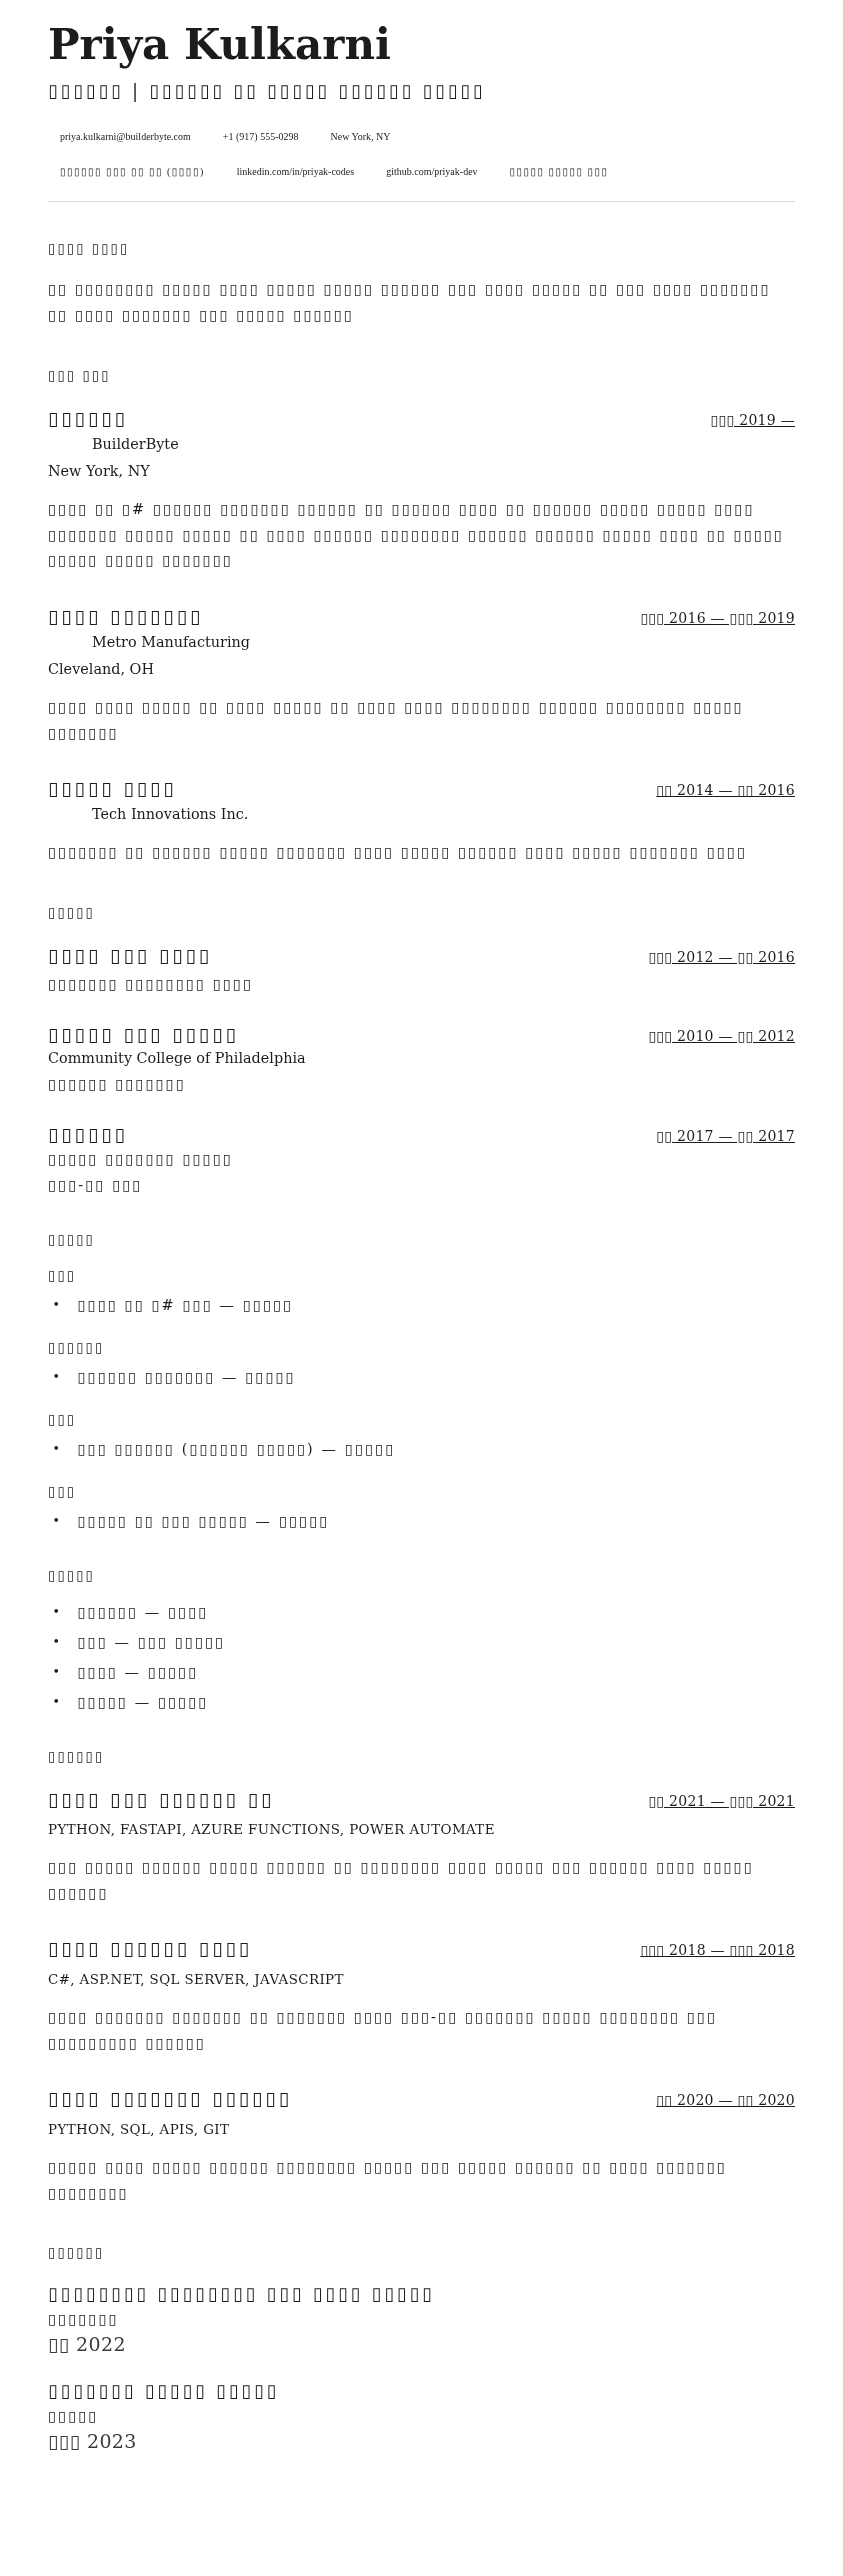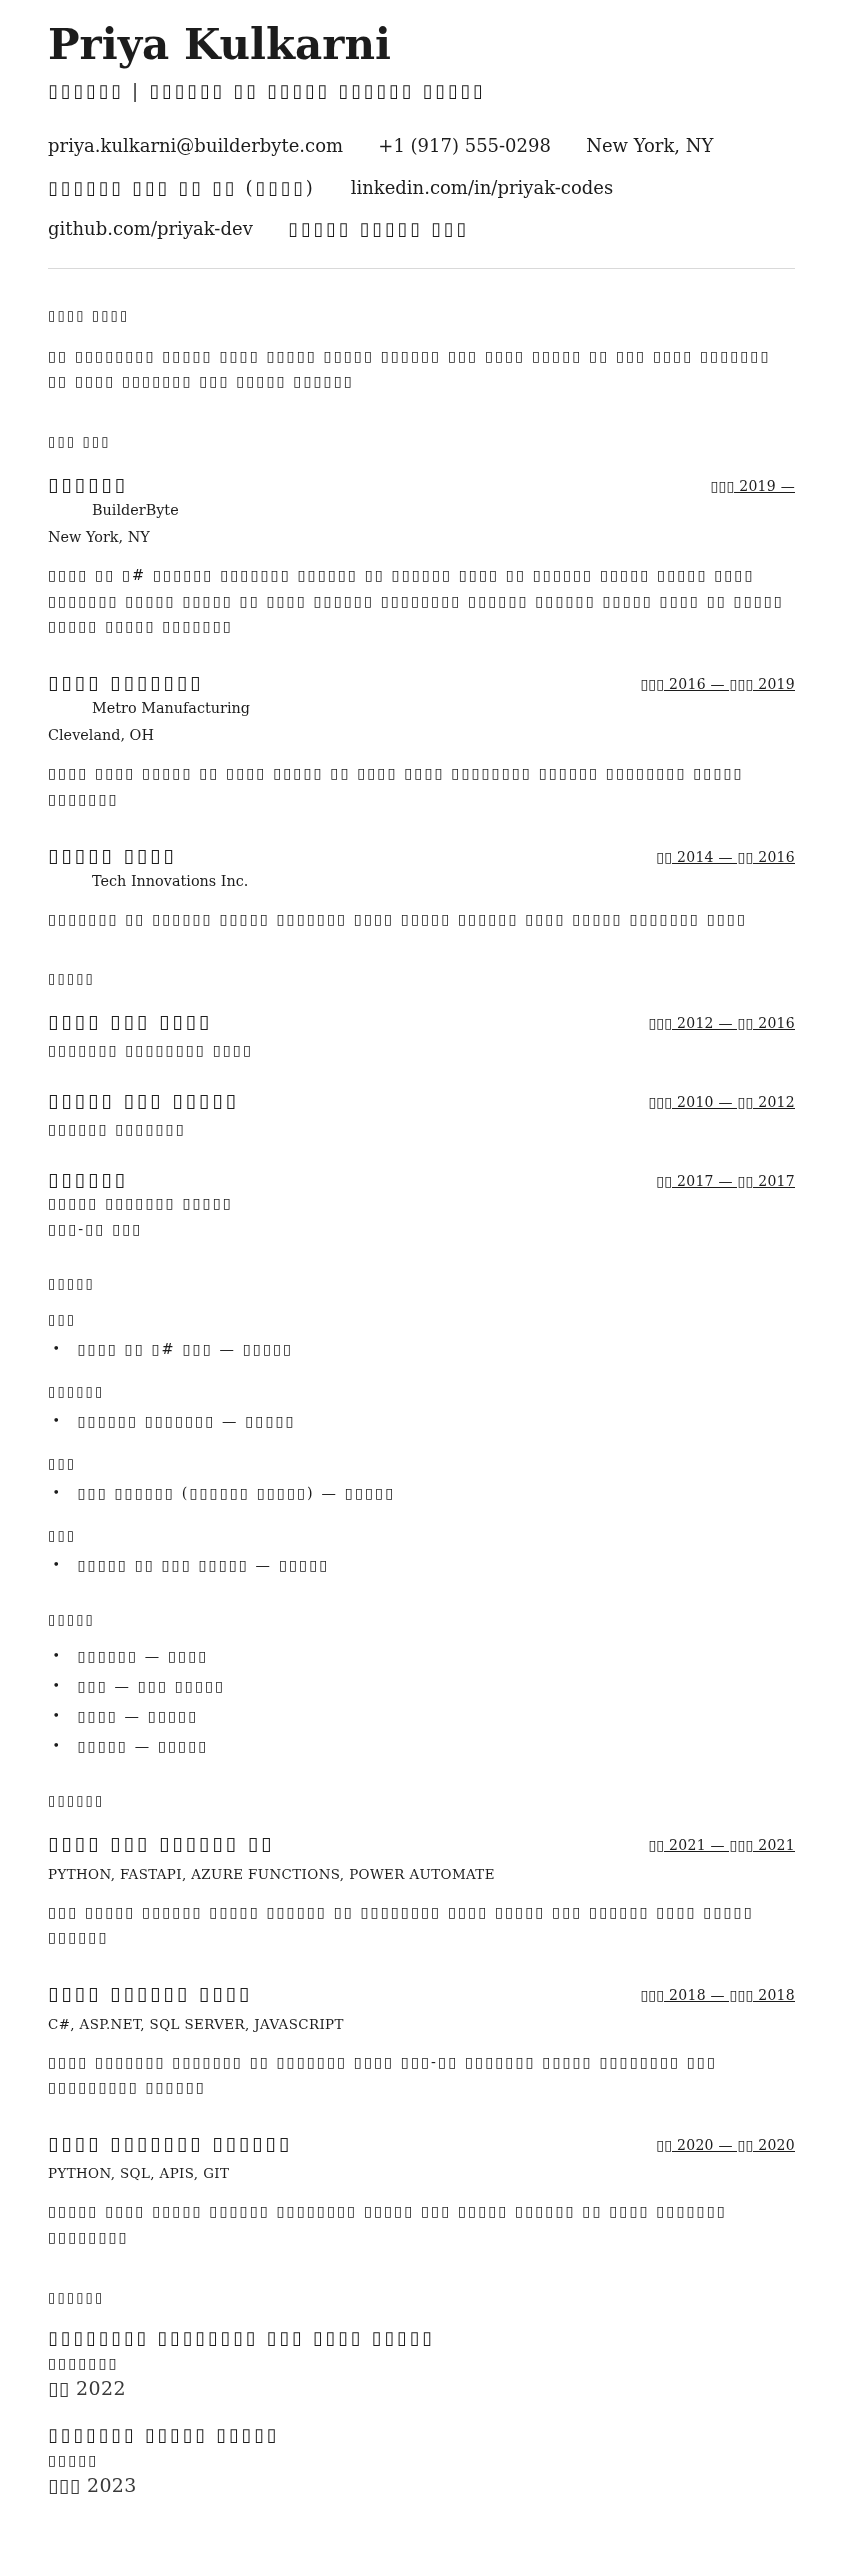--- a/index.html
+++ b/index.html
@@ -17,21 +17,21 @@
     font-weight: 700;
     margin: 0 0 11.2px 0;
     line-height: 1.15;
   }
   .tagline {
     font-size: 18px;
     margin: 0 0 24px 0;
   }
   .tofu { letter-spacing: 0.15em; }
 
-  .contact { font-size: 18px; line-height: 2.3; margin: 0; }
+  .contact { font-size: 10px; line-height: 2.3; margin: 12px; font-family: Liberation Serif, serif; }
   .contact .ci { margin-right: 29.5px; }
   .contact.second { max-width: 710px; }
 
   .divider {
     border: none;
     border-top: 1.4px solid #d9d9d9;
     margin: 18px 0 0 0;
   }
 
   .section { margin-top: 39px; }
@@ -162,20 +162,21 @@
         <span class="edate">▯▯▯ 2012 — ▯▯ 2016</span>
       </div>
       <div class="field tofu">▯▯▯▯▯▯▯ ▯▯▯▯▯▯▯▯ ▯▯▯▯</div>
     </div>
 
     <div class="edu-entry">
       <div class="entry-head">
         <span class="etitle tofu">▯▯▯▯▯ ▯▯▯ ▯▯▯▯▯</span>
         <span class="edate">▯▯▯ 2010 — ▯▯ 2012</span>
       </div>
+      <div class="school">Community College of Philadelphia</div>
       <div class="field tofu">▯▯▯▯▯▯ ▯▯▯▯▯▯▯</div>
     </div>
 
     <div class="edu-entry">
       <div class="entry-head">
         <span class="etitle tofu">▯▯▯▯▯▯</span>
         <span class="edate">▯▯ 2017 — ▯▯ 2017</span>
       </div>
       <div class="school tofu">▯▯▯▯▯ ▯▯▯▯▯▯▯ ▯▯▯▯▯</div>
       <div class="field tofu">▯▯▯-▯▯ ▯▯▯</div>

